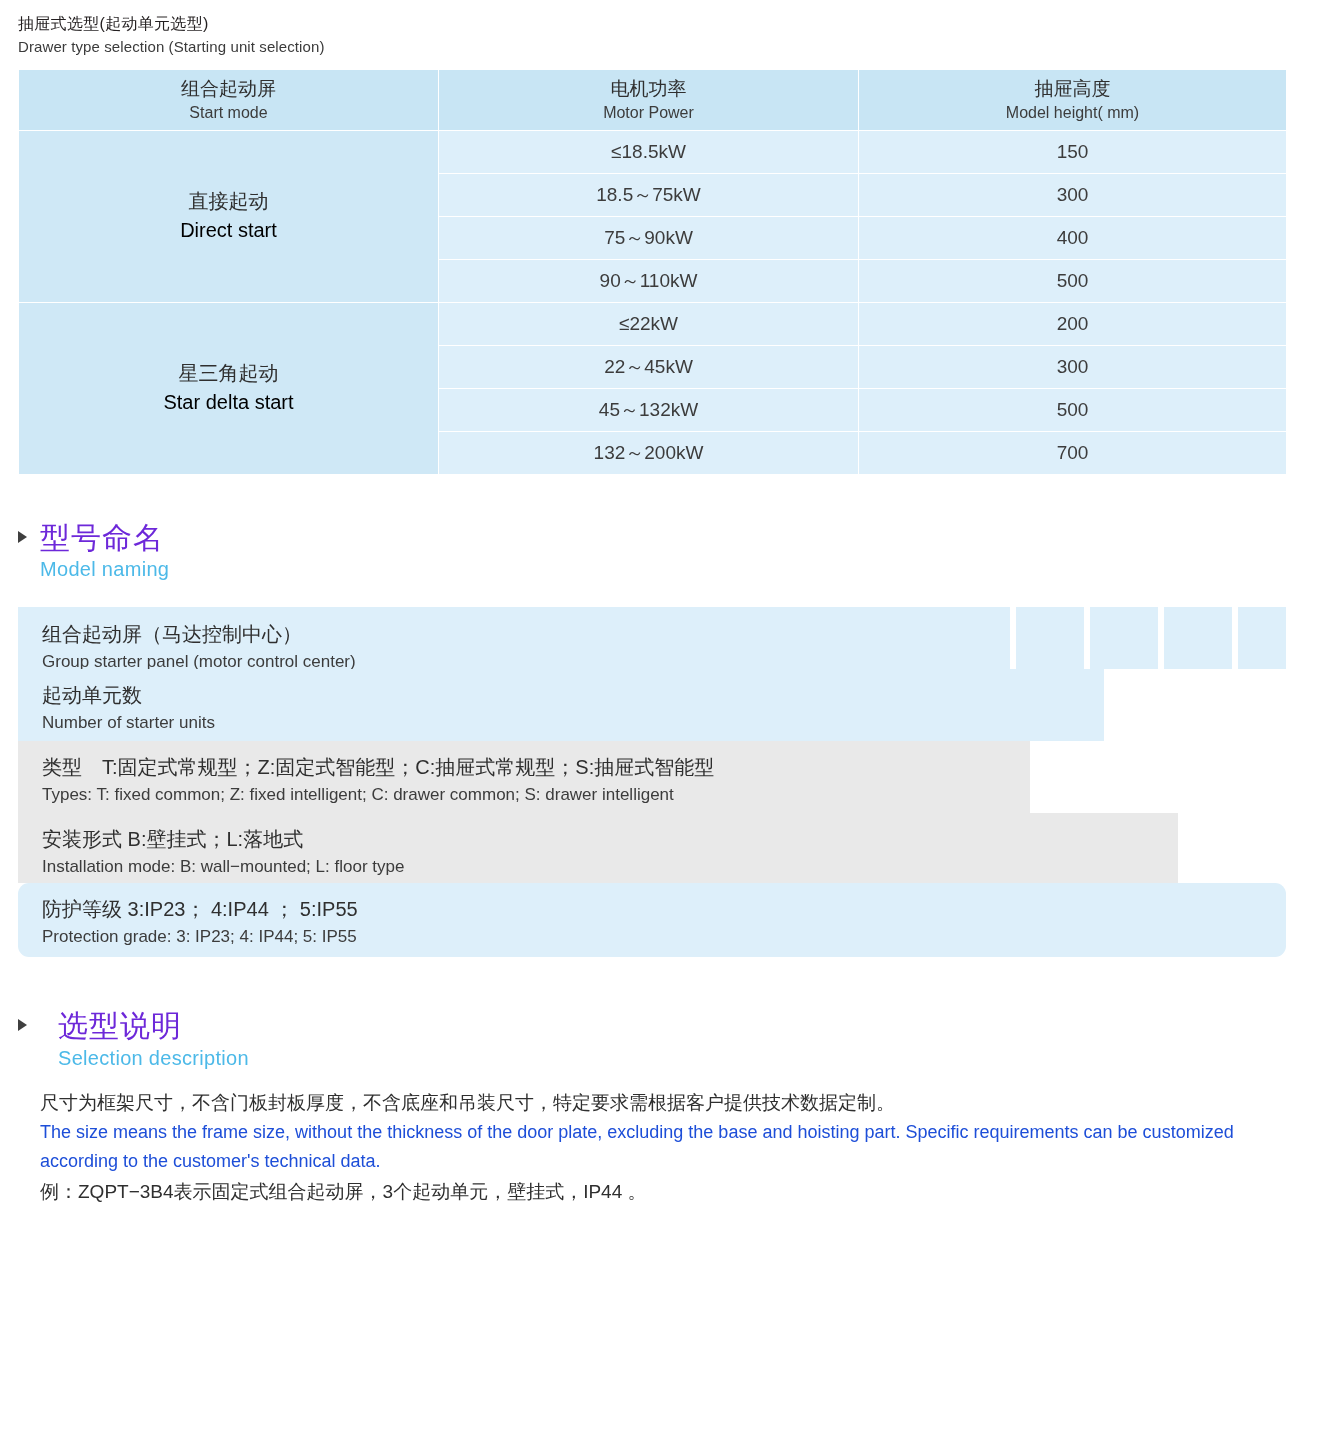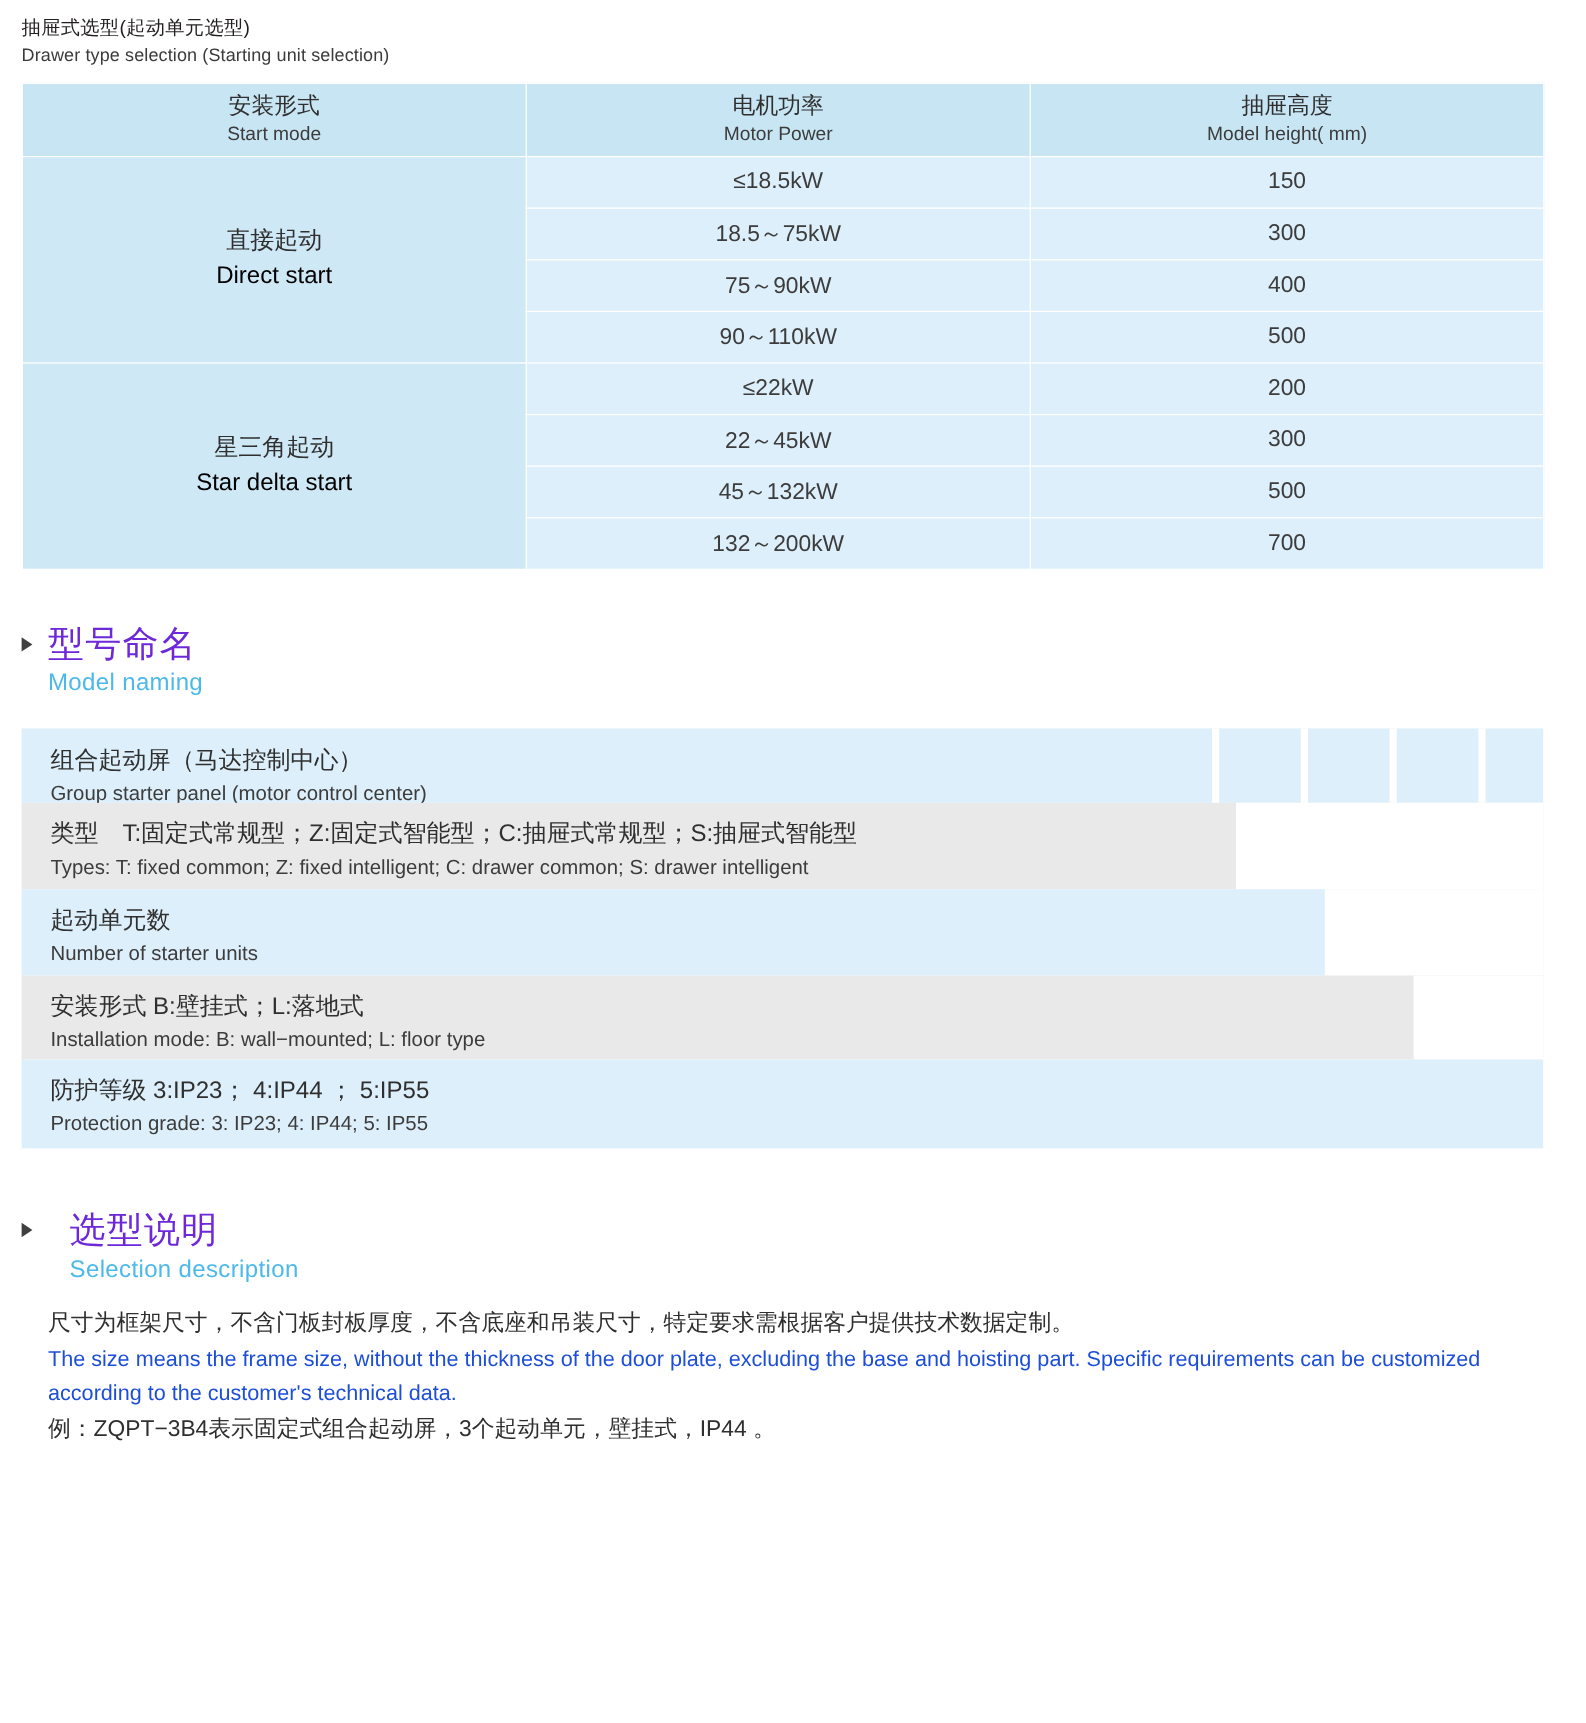--- a/index.html
+++ b/index.html
@@ -150,20 +150,21 @@
   }
   .naming .r4 {
     background: #e9e9e9;
     height: 70px;
     padding: 11px 0 0 24px;
   }
   .naming .r5 {
     background: #ddeffa;
     height: 74px;
     padding: 11px 0 0 24px;
+    border-radius: 11px;
   }
   .naming .cn {
     font-size: 20px;
     color: #2f2f2f;
     line-height: 1.5;
   }
   .naming .en {
     font-size: 17px;
     color: #3c3c3c;
     line-height: 1.5;
@@ -240,21 +241,21 @@
 
   <table class="spec-table">
     <colgroup>
       <col class="col-mode">
         <col class="col-power">
         <col class="col-height">
     </colgroup>
     <thead>
       <tr>
         <th>
-          <span class="cn">安装形式</span>
+          <span class="cn">组合起动屏</span>
           <span class="en">Start mode</span>
         </th>
         <th>
           <span class="cn">电机功率</span>
           <span class="en">Motor Power</span>
         </th>
         <th>
           <span class="cn">抽屉高度</span>
           <span class="en">Model height( mm)</span>
         </th>
@@ -317,32 +318,32 @@
     <div class="row r1">
       <div class="cn">组合起动屏（马达控制中心）</div>
       <div class="en">Group starter panel (motor control center)</div>
 
       <div class="notch" style="right:270px; width:6px;"></div>
       <div class="notch" style="right:196px; width:6px;"></div>
       <div class="notch" style="right:122px; width:6px;"></div>
       <div class="notch" style="right:48px;  width:6px;"></div>
     </div>
 
+    <div class="row r3">
+      <div class="cn">起动单元数</div>
+      <div class="en">Number of starter units</div>
+      <div class="notch" style="right:0; width:182px;"></div>
+    </div>
+
     <div class="row r2">
       <div class="cn">类型　T:固定式常规型；Z:固定式智能型；C:抽屉式常规型；S:抽屉式智能型</div>
       <div class="en">Types: T: fixed common; Z: fixed intelligent; C: drawer common; S: drawer intelligent</div>
       <div class="notch" style="right:0; width:256px;"></div>
     </div>
 
-    <div class="row r3">
-      <div class="cn">起动单元数</div>
-      <div class="en">Number of starter units</div>
-      <div class="notch" style="right:0; width:182px;"></div>
-    </div>
-
     <div class="row r4">
       <div class="cn">安装形式  B:壁挂式；L:落地式</div>
       <div class="en">Installation mode: B: wall−mounted; L: floor type</div>
       <div class="notch" style="right:0; width:108px;"></div>
     </div>
 
     <div class="row r5">
       <div class="cn">防护等级  3:IP23； 4:IP44 ； 5:IP55</div>
       <div class="en">Protection grade:  3: IP23; 4: IP44; 5: IP55</div>
     </div>

